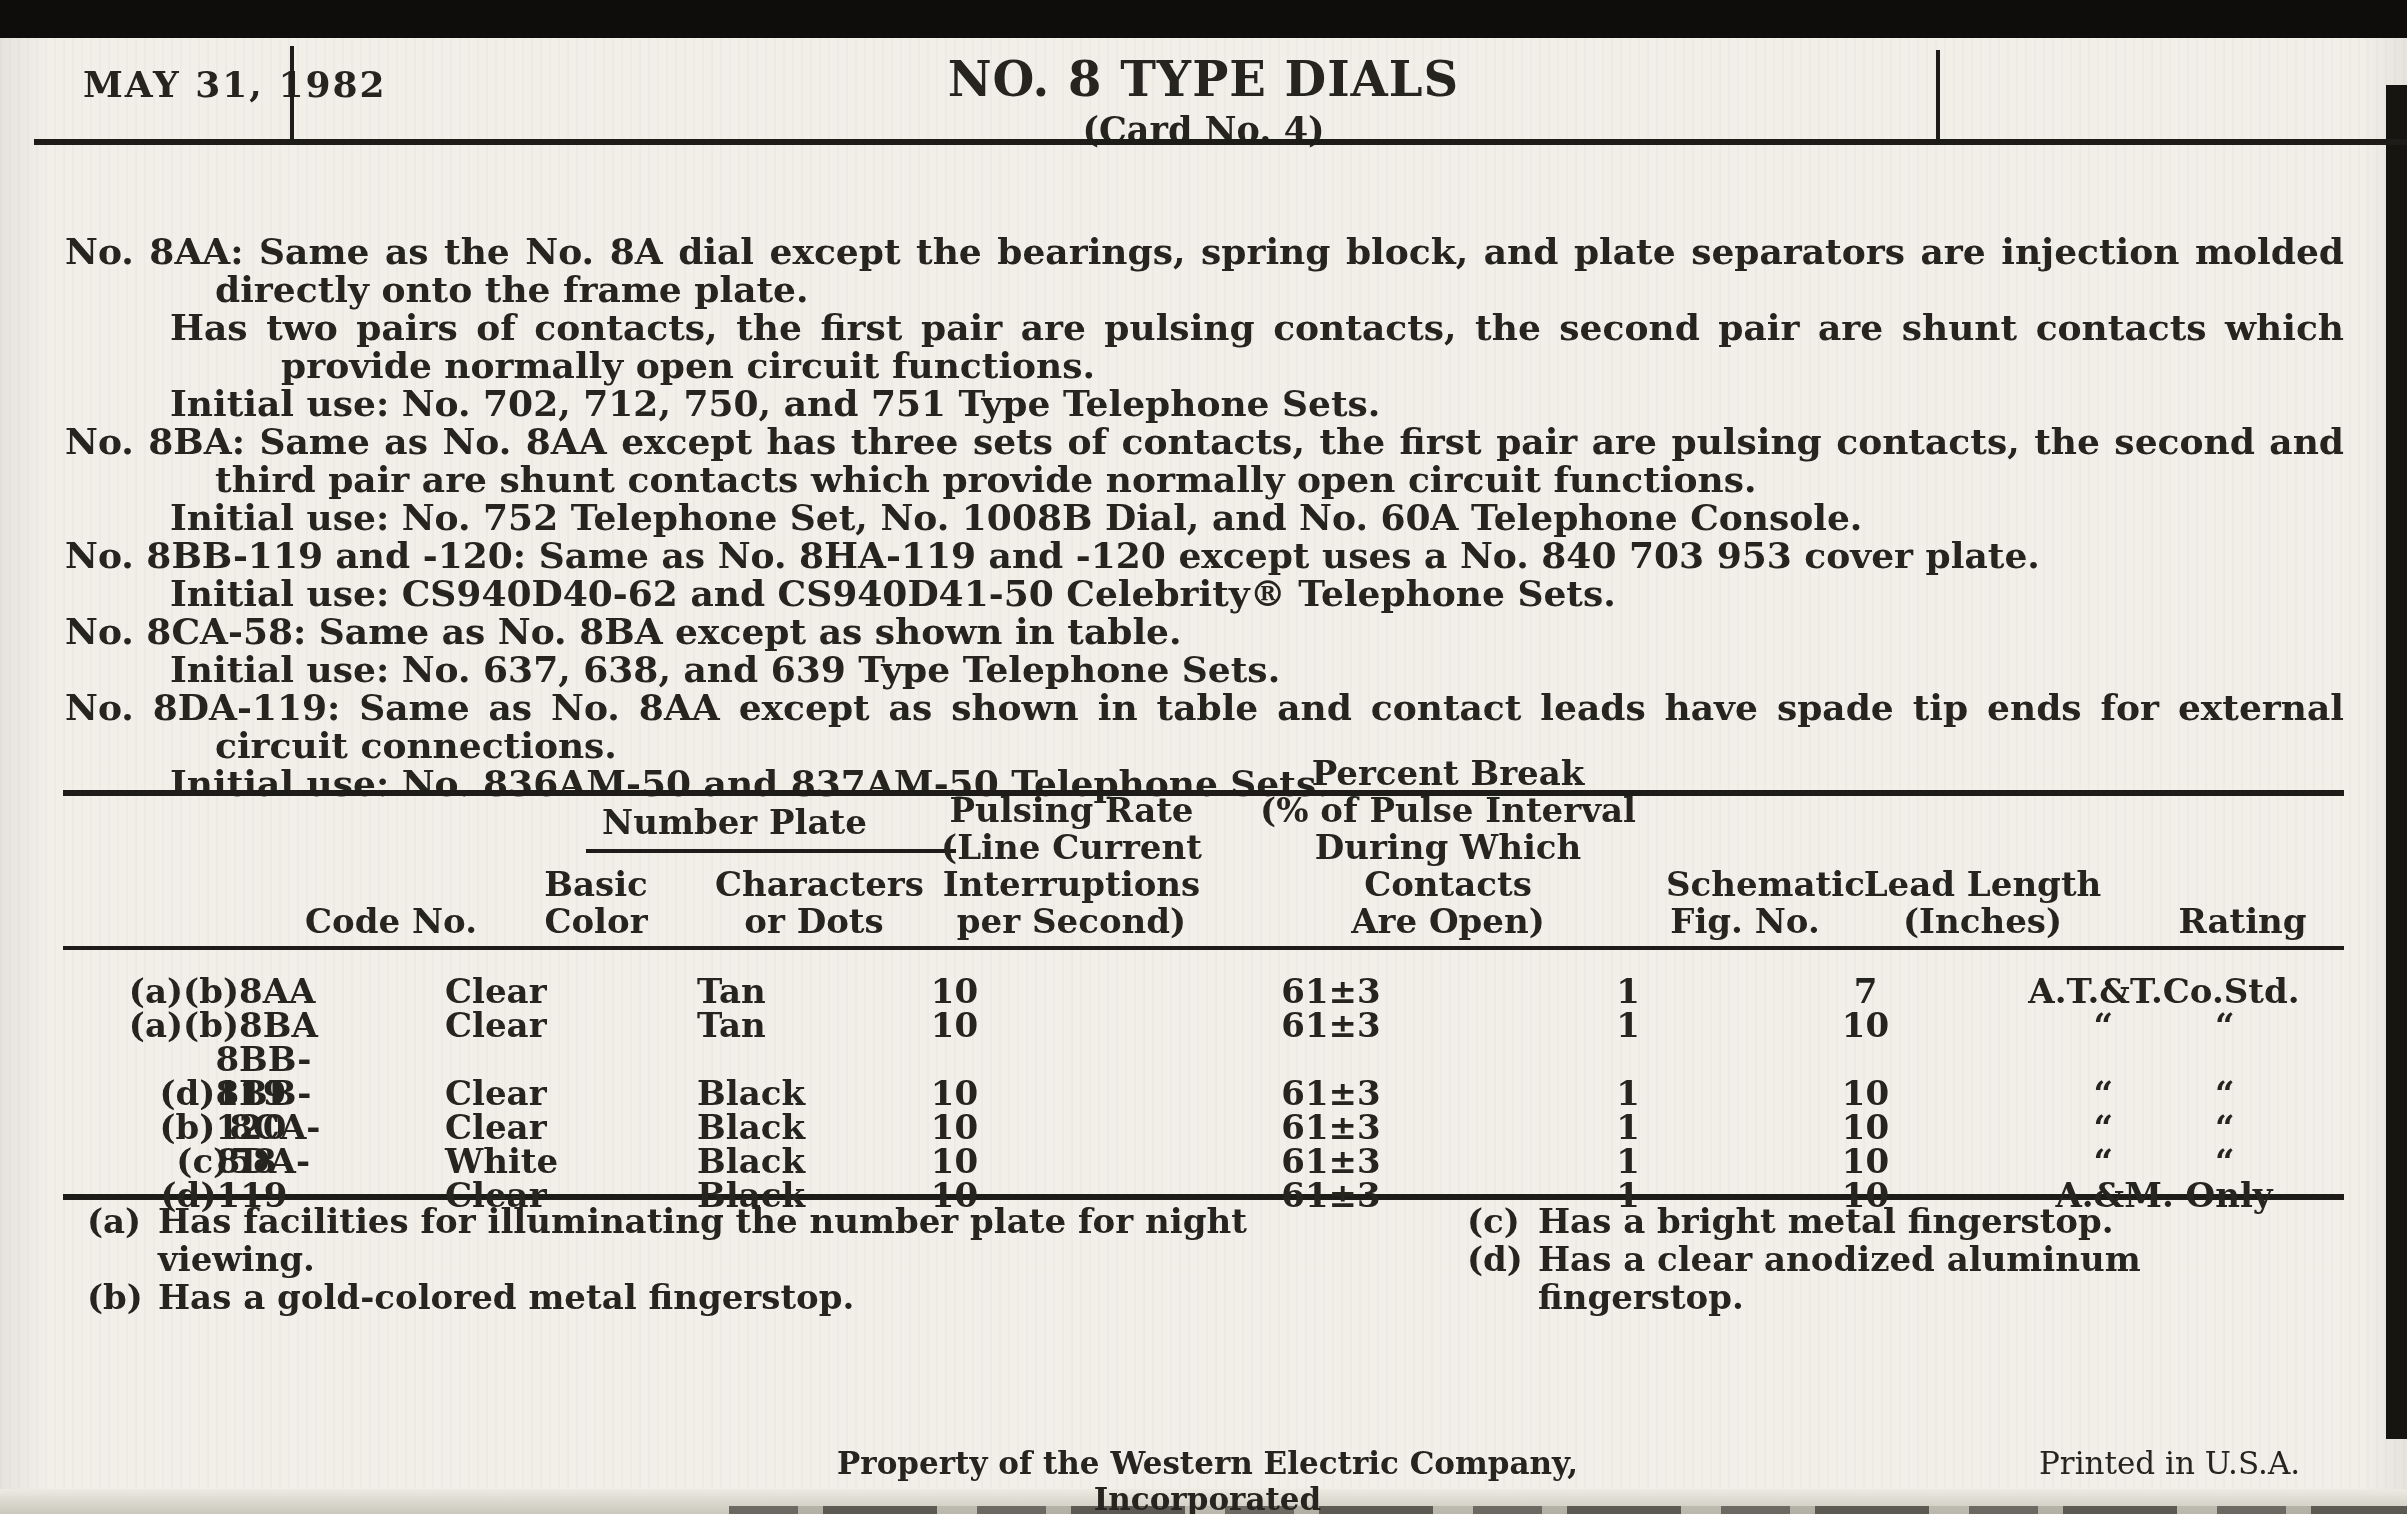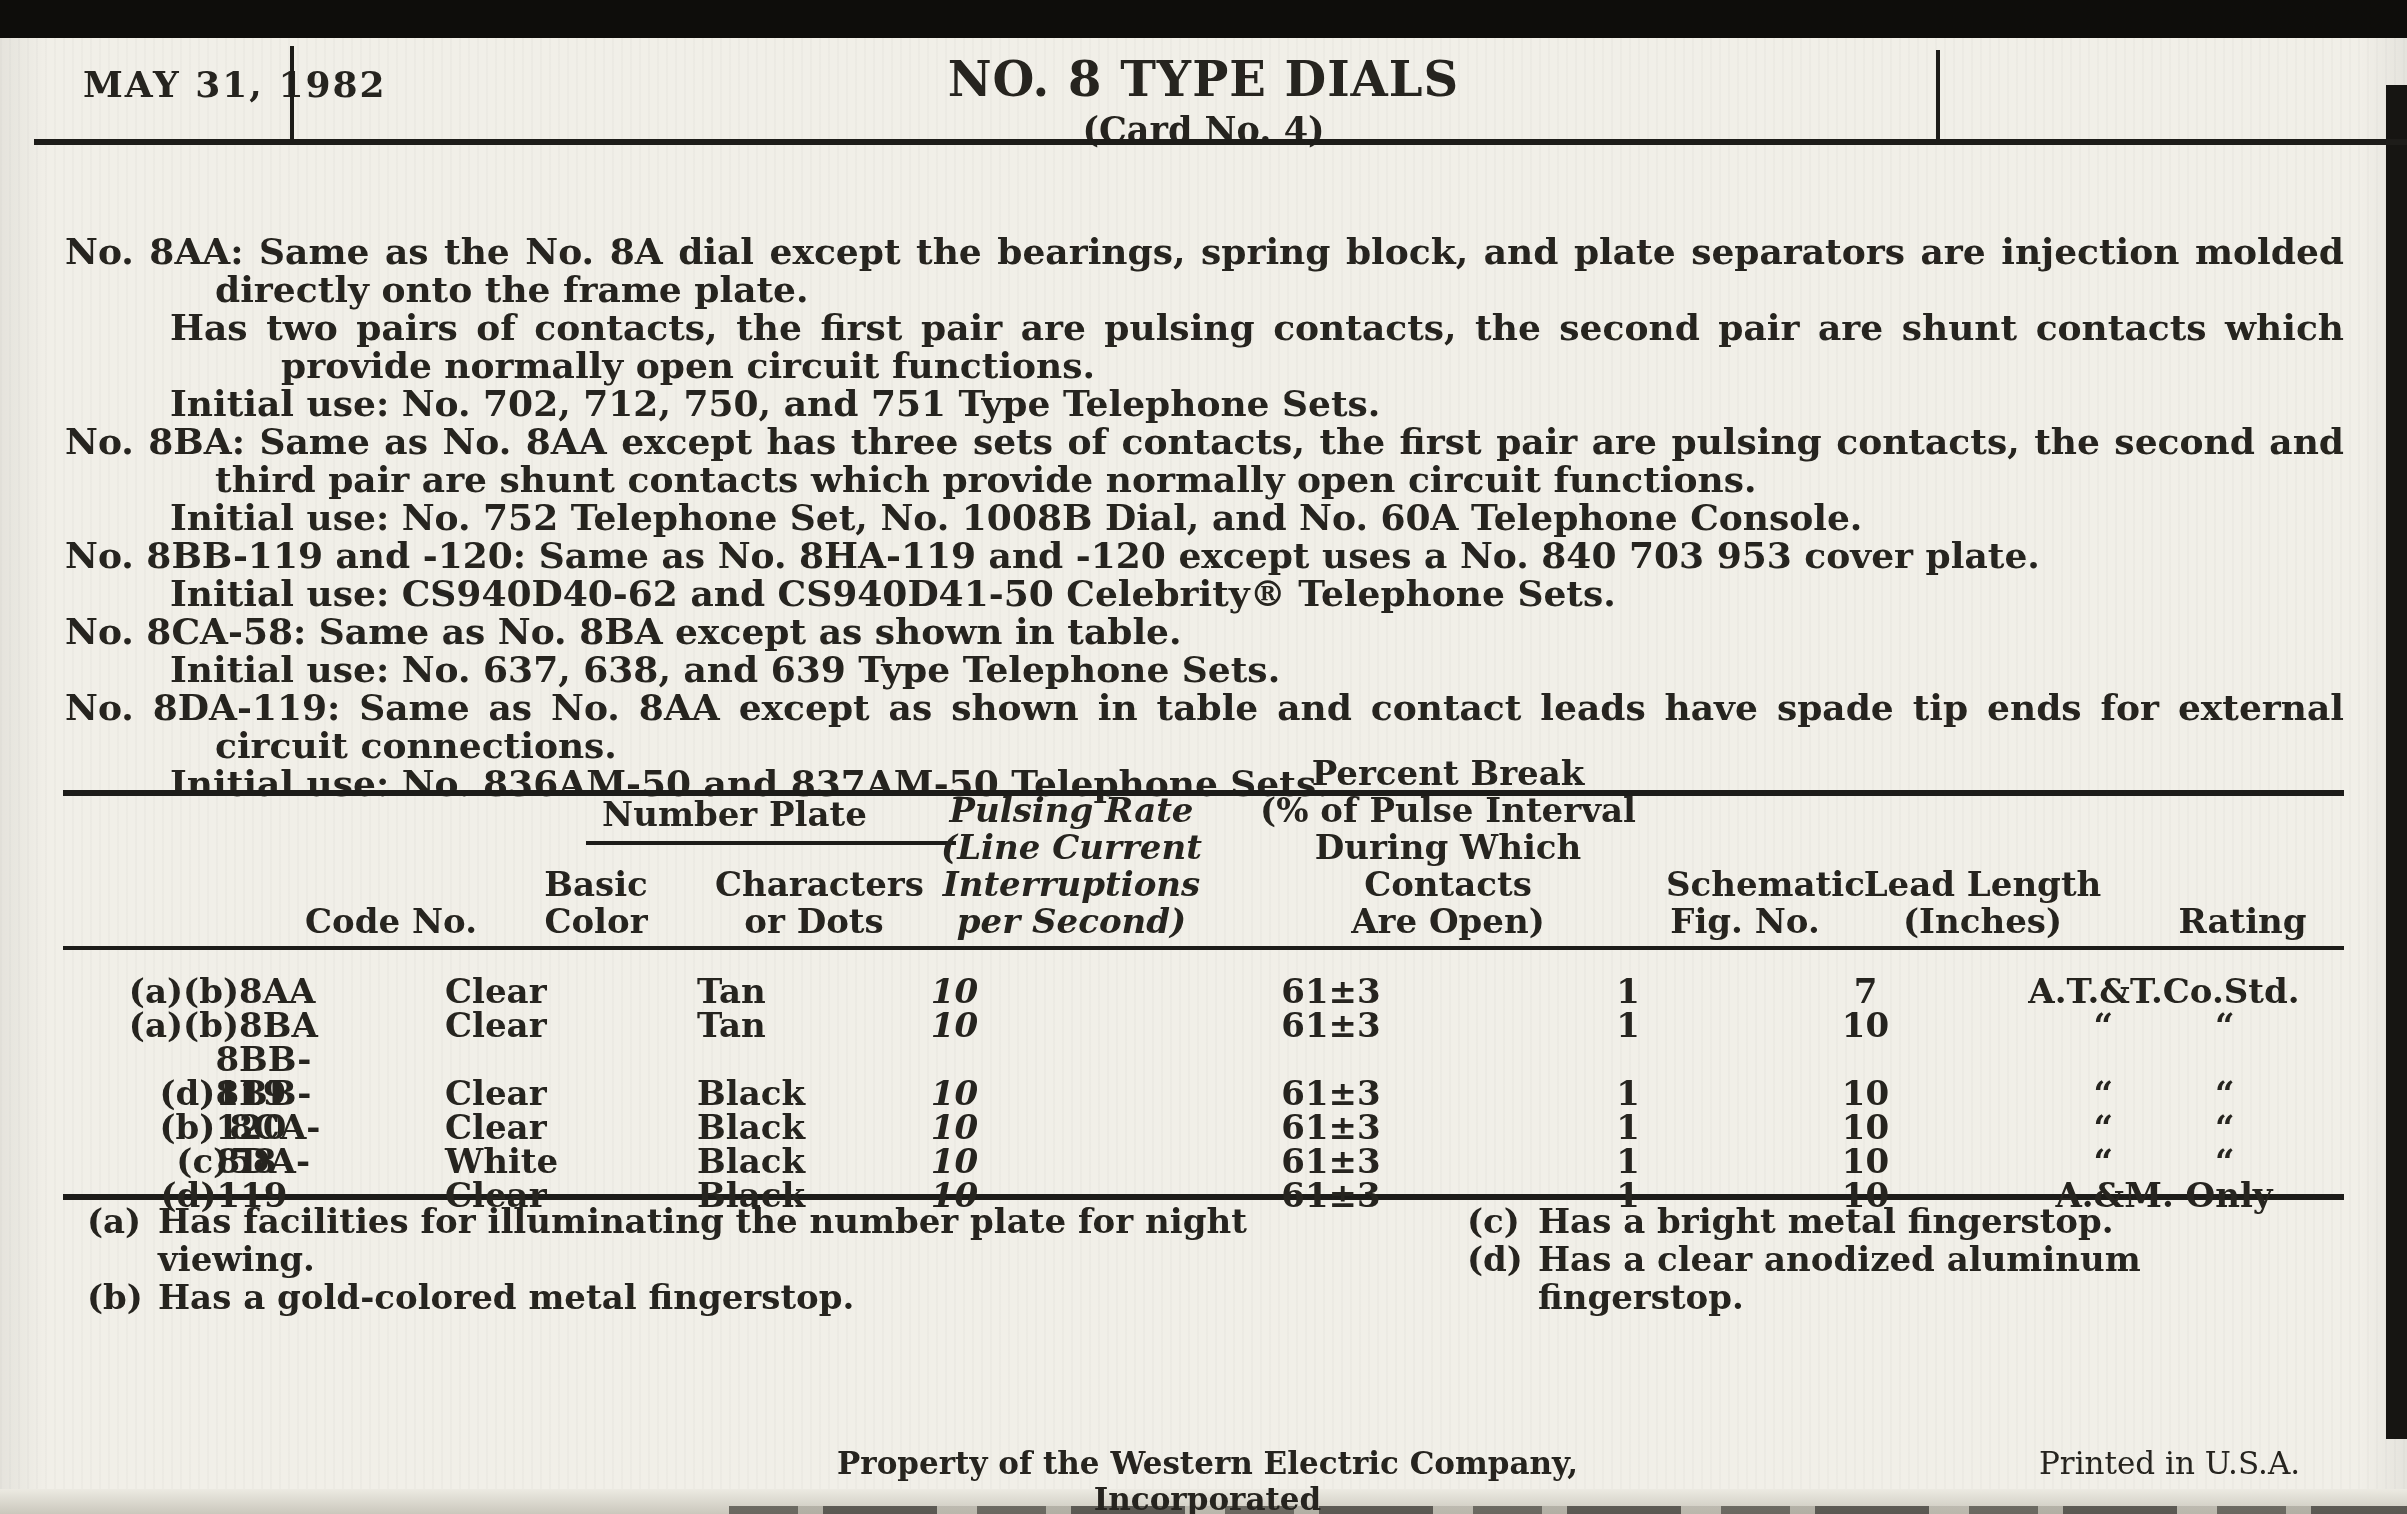--- a/index.html
+++ b/index.html
@@ -42,24 +42,24 @@
 
   
   .dialtable{position:absolute; left:63px; top:790px; width:2281px; font-weight:bold;}
   .rule{background:#1d1c19;}
   .rule.top{height:6px;}
   .rule.mid{height:4px;}
   .rule.bot{height:6px;}
   .thead{display:flex; height:150px; font-size:34px; line-height:37px;}
   .hc{display:flex; flex-direction:column; justify-content:flex-end; text-align:center; padding-bottom:6px;}
   .c-code{width:297px;align-items:flex-end;}  .c-basic{width:238px;} .c-chars{width:198px;}
-  .c-pulse{width:317px;font-style:italic;} .c-pct{width:436px;}   .c-schem{width:158px;}
+  .c-pulse{width:317px;} .c-pct{width:436px;}   .c-schem{width:158px;}
   .c-lead{width:317px;}  .c-rating{flex:1;}
   .hc.c-code{text-align:left; padding-left:117px;}
-  .npgroup{width:436px; display:flex; flex-direction:column; justify-content:flex-start; }
+  .npgroup{width:436px; display:flex; flex-direction:column; justify-content:flex-start; padding-top:8px;}
   .npgroup .gtitle{text-align:center; padding-left:79px;}
   .np-rule{height:4px; background:#1d1c19; width:370px; margin:8px 0 0 109px;}
   .npcols{display:flex; flex:1;}
   .npcols .hc{flex:none;}
   .trow{display:flex; font-size:34px; line-height:34px; height:34px; align-items:baseline;}
   .rows{padding:24px 0 16px 0;}
   .cell{text-align:center;}
   .cell.c-code{text-align:left; display:flex;}
   .cell .pfx{display:inline-block; width:176px; text-align:right;}
   .cell.c-basic{text-align:left; padding-left:85px; box-sizing:border-box;}

